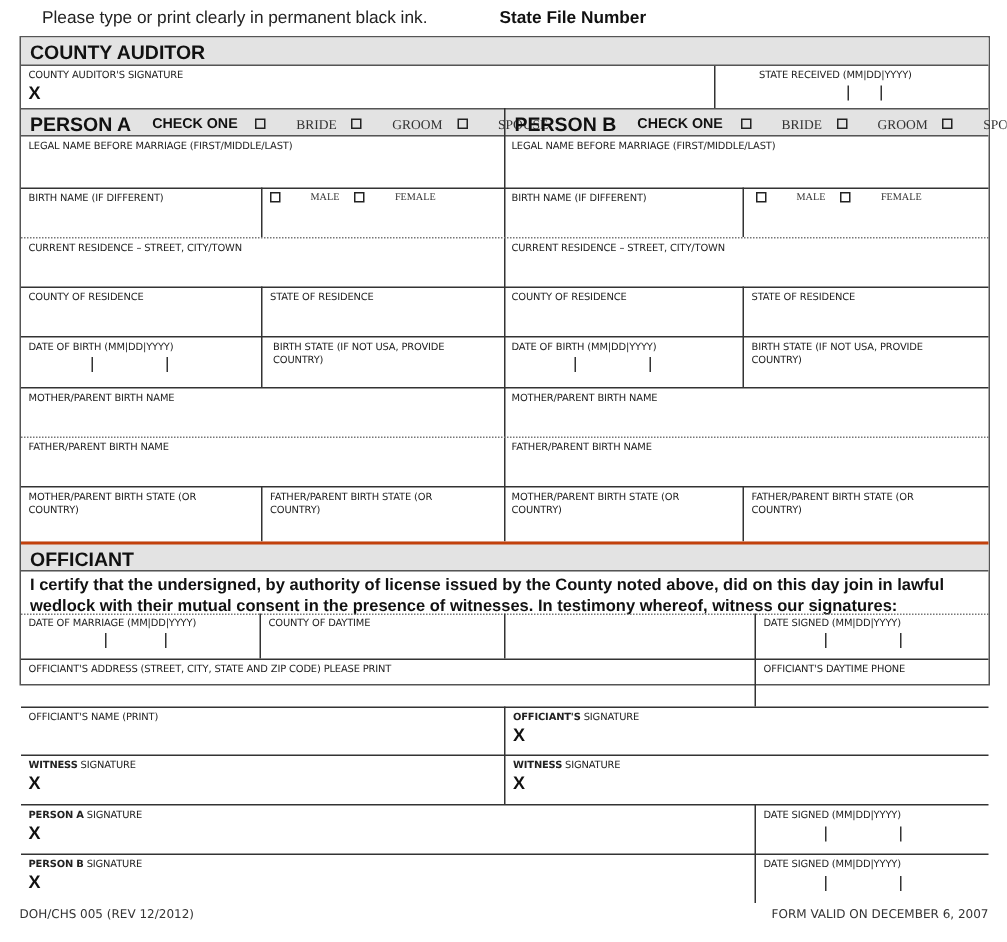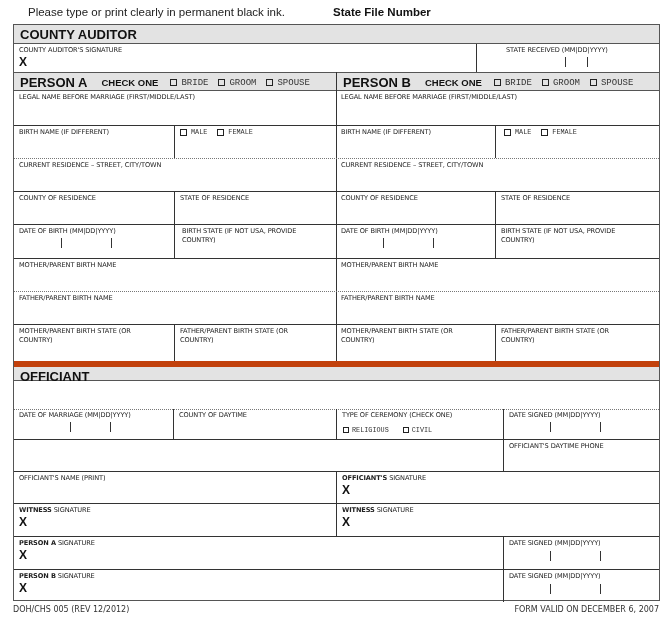--- a/index.html
+++ b/index.html
@@ -2,41 +2,41 @@
 <html><head>
   <meta charset="utf-8">
   <style>
     * { box-sizing: border-box; margin: 0; padding: 0; }
     html, body { width: 671px; height: 628px; background: #ffffff; overflow: hidden; }
     body { position: relative; font-family: "DejaVu Sans", sans-serif; color: #1a1a1a; }
 
     .top-note { position: absolute; left: 28px; top: 6px; font-size: 11.5px; font-family: "Liberation Sans", sans-serif; color: #222; }
     .state-file { position: absolute; left: 333px; top: 6px; font-size: 11.5px; font-weight: bold; font-family: "Liberation Sans", sans-serif; color: #111; }
 
-    .form { position: absolute; left: 13px; top: 24px; width: 647px; height: 577px; border: 1.5px solid #555; }
+    .form { position: absolute; left: 13px; top: 24px; width: 647px; height: 433px; border: 1.5px solid #555; }
 
     .abs { position: absolute; }
     .hdr { position: absolute; left: 0; right: 0; background: #e3e3e3; border-bottom: 1px solid #555; }
     .hdr-title { position: absolute; left: 6px; top: 2px; font-family: "Liberation Sans", sans-serif; font-weight: bold; font-size: 13px; color: #111; }
 
     .hline { position: absolute; height: 0; border-top: 1px solid #333; }
     .hline.dot { border-top: 1px dotted #777; }
     .vline { position: absolute; width: 0; border-left: 1px solid #333; }
 
     .lbl { position: absolute; font-size: 6.6px; letter-spacing: -0.1px; color: #222; line-height: 9px; white-space: nowrap; }
     .lbl.wrap { white-space: normal; }
     .lbl b { font-weight: bold; }
     .xmark { position: absolute; font-family: "Liberation Sans", sans-serif; font-weight: bold; font-size: 12px; color: #111; }
     .tick { position: absolute; width: 0; height: 10px; border-left: 1px solid #333; }
 
     .check-row { position: absolute; display: flex; align-items: center; font-size: 9px; color: #333; white-space: nowrap; }
     .box { display: inline-block; width: 7px; height: 7px; border: 1px solid #222; margin-right: 4px; }
     .box.sm { width: 6px; height: 6px; margin-right: 3px; }
     .check-item { display: inline-flex; align-items: center; margin-right: 10px; }
-    .check-label { font-family: Liberation Mono, monospace; }
+    .check-label { font-family: Liberation Serif, serif; margin-left: 16px; }
     .check-label.small { font-size: 6.8px; }
     .person-title { font-family: "Liberation Sans", sans-serif; font-weight: bold; font-size: 13px; color: #111; margin-right: 14px; }
     .checkone { font-family: "Liberation Sans", sans-serif; font-weight: bold; font-size: 9.5px; color: #111; margin-right: 12px; }
 
     .certify { position: absolute; left: 6px; top: 2px; right: 6px; font-family: "Liberation Sans", sans-serif; font-weight: bold; font-size: 11px; line-height: 14px; color: #111; }
 
     .footer-left { position: absolute; left: 13px; top: 605px; font-size: 8px; color: #333; }
     .footer-right { position: absolute; right: 12px; top: 605px; font-size: 8px; color: #333; }
   </style>
 </head>
@@ -198,58 +198,51 @@
   <div class="abs" style="left:322px; top:266px; width:325px; height:33px;">
     <span class="lbl" style="left:5px; top:3px;">FATHER/PARENT BIRTH NAME</span>
   </div>
   <div class="abs" style="left:322px; top:299px; width:159px; height:37px;">
     <span class="lbl wrap" style="left:5px; top:3px; width:140px;">MOTHER/PARENT BIRTH STATE (OR COUNTRY)</span>
   </div>
   <div class="abs" style="left:481px; top:299px; width:166px; height:37px;">
     <span class="lbl wrap" style="left:6px; top:3px; width:140px;">FATHER/PARENT BIRTH STATE (OR COUNTRY)</span>
   </div>
 
-  <div class="hdr" style="top:336px; height:20px; border-top:6px solid #c2410c;">
+  <div class="hdr" style="top:336px; height:20px; border-top:2px solid #c2410c;">
     <span class="hdr-title">OFFICIANT</span>
+  </div>
+  <div class="abs" style="left:0; top:356px; width:647px; height:28px;">
+    <div class="certify">I certify that the undersigned, by authority of license issued by the County noted above, did on this day join in lawful wedlock with their mutual consent in the presence of witnesses.  In testimony whereof, witness our signatures:</div>
   </div>
   <div class="hline dot" style="left:0; right:0; top:384px;"></div>
 
   <div class="vline" style="left:159px; top:384px; height:30px;"></div>
   <div class="vline" style="left:322px; top:384px; height:30px;"></div>
   <div class="vline" style="left:489px; top:384px; height:62px;"></div>
 
   <div class="abs" style="left:0; top:384px; width:159px; height:30px;">
     <span class="lbl" style="left:5px; top:2px;">DATE OF MARRIAGE (MM|DD|YYYY)</span>
     <span class="tick" style="left:56px; top:13px;"></span>
     <span class="tick" style="left:96px; top:13px;"></span>
   </div>
   <div class="abs" style="left:159px; top:384px; width:163px; height:30px;">
     <span class="lbl" style="left:6px; top:2px;">COUNTY OF DAYTIME</span>
   </div>
-  <div class="abs" style="left:322px; top:384px; width:167px; height:30px;">
-    <span class="lbl" style="left:6px; top:2px;">TYPE OF CEREMONY (CHECK ONE)</span>
-    <div class="check-row" style="left:7px; top:17px; font-size:6.6px;">
-      <span class="check-item" style="margin-right:14px;">
-          <span class="box sm"></span>
-          <span class="check-label small">RELIGIOUS</span>
-        </span>
-      <span class="check-item">
-          <span class="box sm"></span>
-          <span class="check-label small">CIVIL</span>
-        </span>
-    </div>
-  </div>
   <div class="abs" style="left:489px; top:384px; width:158px; height:30px;">
     <span class="lbl" style="left:6px; top:2px;">DATE SIGNED  (MM|DD|YYYY)</span>
     <span class="tick" style="left:47px; top:13px;"></span>
     <span class="tick" style="left:97px; top:13px;"></span>
   </div>
 
   <div class="hline" style="left:0; right:0; top:414px;"></div>
 
+  <div class="abs" style="left:0; top:414px; width:489px; height:32px;">
+    <span class="lbl" style="left:5px; top:3px;">OFFICIANT'S ADDRESS (STREET, CITY, STATE AND ZIP CODE) PLEASE PRINT</span>
+  </div>
   <div class="abs" style="left:489px; top:414px; width:158px; height:32px;">
     <span class="lbl" style="left:6px; top:3px;">OFFICIANT'S DAYTIME PHONE</span>
   </div>
 
   <div class="hline" style="left:0; right:0; top:446px;"></div>
 
   <div class="vline" style="left:322px; top:446px; height:65px;"></div>
   <div class="abs" style="left:0; top:446px; width:322px; height:32px;">
     <span class="lbl" style="left:5px; top:3px;">OFFICIANT'S NAME (PRINT)</span>
   </div>

